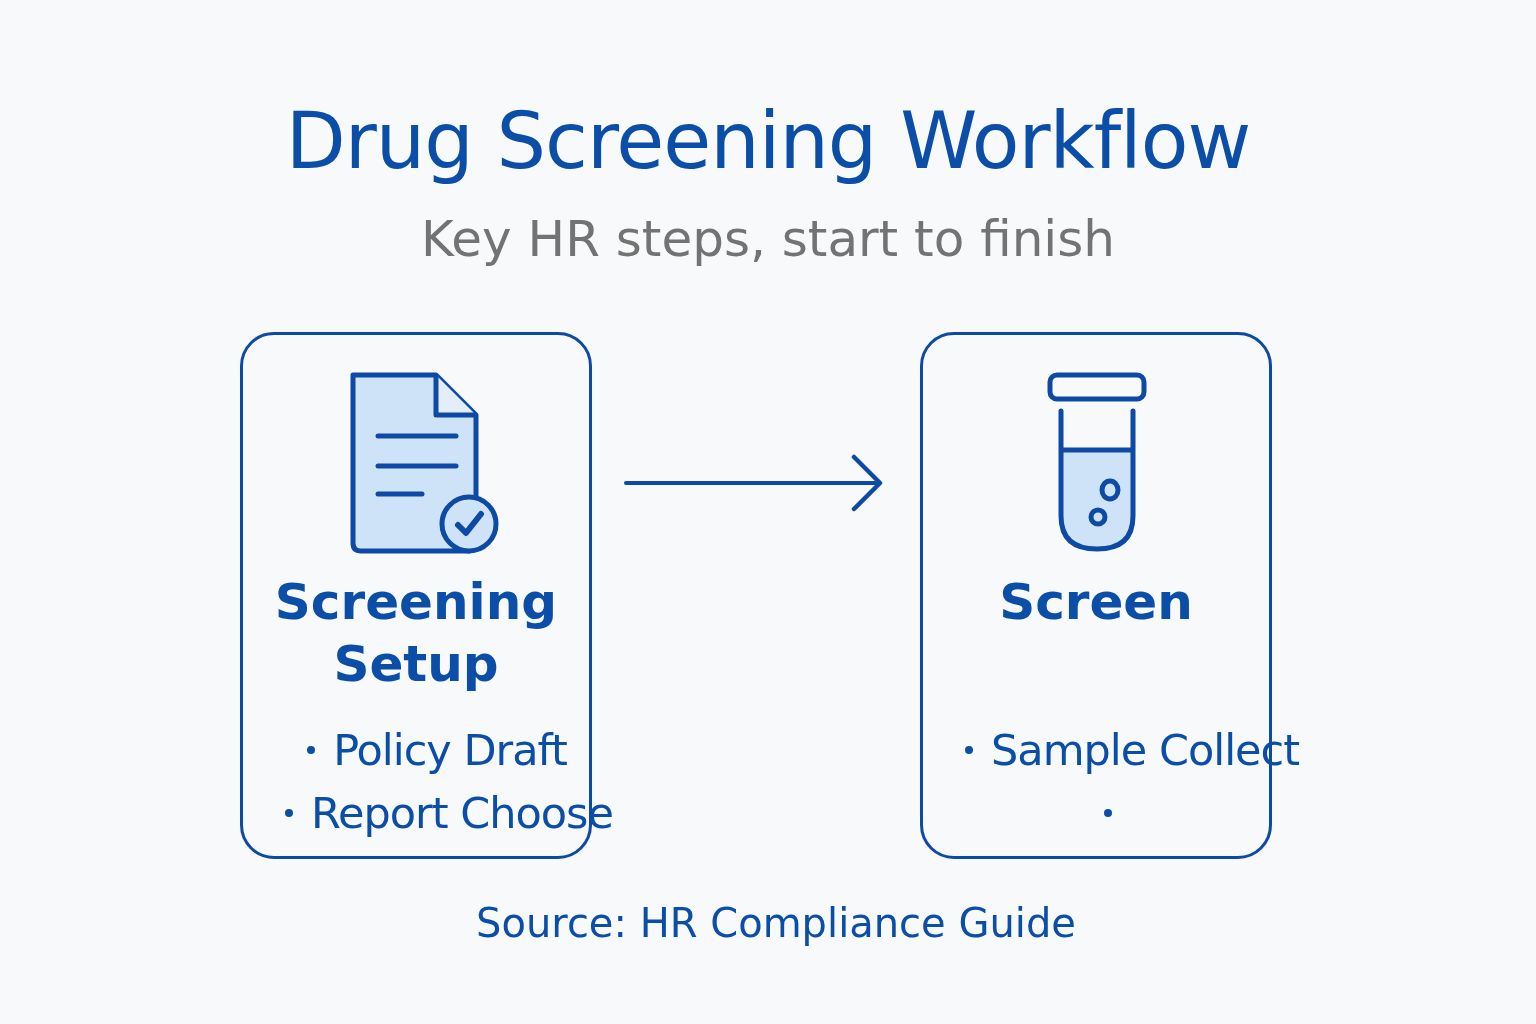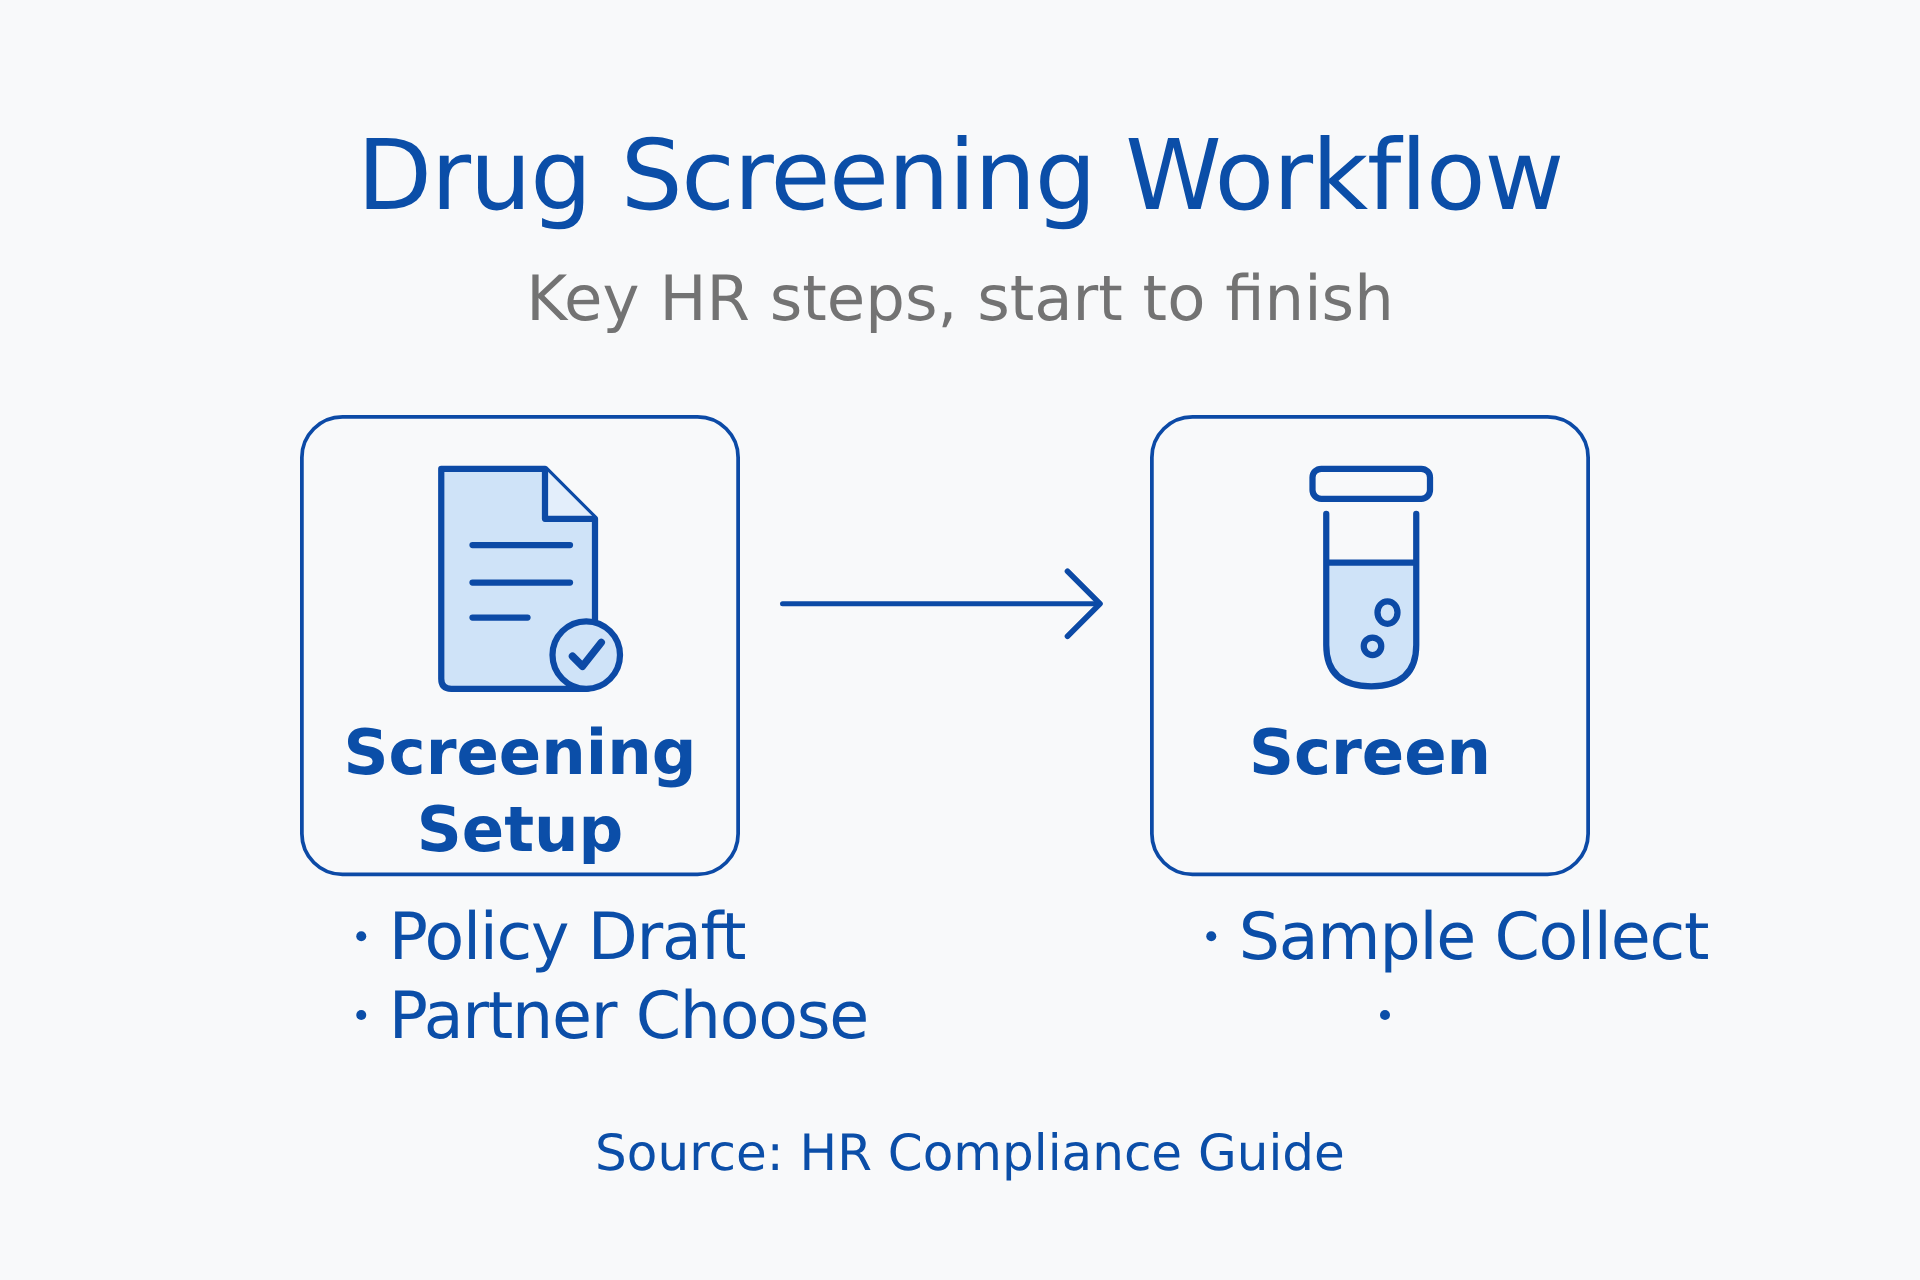--- a/index.html
+++ b/index.html
@@ -20,21 +20,21 @@
     }
     .subtitle {
       position: absolute; left: 0; right: 0; top: 210px;
       text-align: center;
       font-size: 50px; font-weight: normal;
       color: #737373;
     }
     .card {
       position: absolute;
       top: 332px;
-      width: 352px; height: 369px;
+      width: 352px; height: 527px;
       border: 3px solid #0c4aa6;
       border-radius: 34px;
       box-sizing: border-box;
     }
     .card.left { left: 240px; }
     .card.right { left: 920px; }
     .card .icon {
       position: absolute; left: 0; right: 0; top: 36px;
       height: 185px;
       display: flex; justify-content: center;
@@ -45,21 +45,21 @@
       font-size: 50px; font-weight: bold;
       line-height: 62px;
       color: #0b4ea8;
     }
     .card .bullets {
       position: absolute; left: 0; right: 0; top: 384px;
       list-style: none; margin: 0; padding: 0;
       text-align: center;
     }
     .card .bullets li {
-      font-size: 52px;
+      font-size: 43px;
       line-height: 63px;
       color: #0b4ea8;
       white-space: nowrap;
       letter-spacing: -1px;
       margin-left: 42px;
     }
     .card .bullets li .dot {
       display: inline-block;
       width: 8px; height: 8px; border-radius: 50%;
       background: #0b4ea8;
@@ -100,21 +100,21 @@
       <circle cx="138" cy="153" r="27" fill="#cfe3f8" stroke="#0c4aa6" stroke-width="5"></circle>
       <path d="M127 154 L135 162 L150 143" fill="none" stroke="#0c4aa6" stroke-width="6" stroke-linecap="round" stroke-linejoin="round"></path>
     </svg>
   </div>
   <div class="heading">
     <div>Screening</div>
     <div>Setup</div>
   </div>
   <ul class="bullets">
     <li><span class="dot"></span><span>Policy Draft</span></li>
-    <li><span class="dot"></span><span>Partner Choose</span></li>
+    <li><span class="dot"></span><span>Report Choose</span></li>
   </ul>
 </div>
 
 <svg class="arrow" viewBox="0 0 262 64">
   <line x1="4" y1="31" x2="256" y2="31" stroke="#0c4aa6" stroke-width="4" stroke-linecap="round"></line>
   <path d="M232 5 L258 31 L232 57" fill="none" stroke="#0c4aa6" stroke-width="4.5" stroke-linecap="round" stroke-linejoin="round"></path>
 </svg>
 
 <div class="card right">
   <div class="icon">

